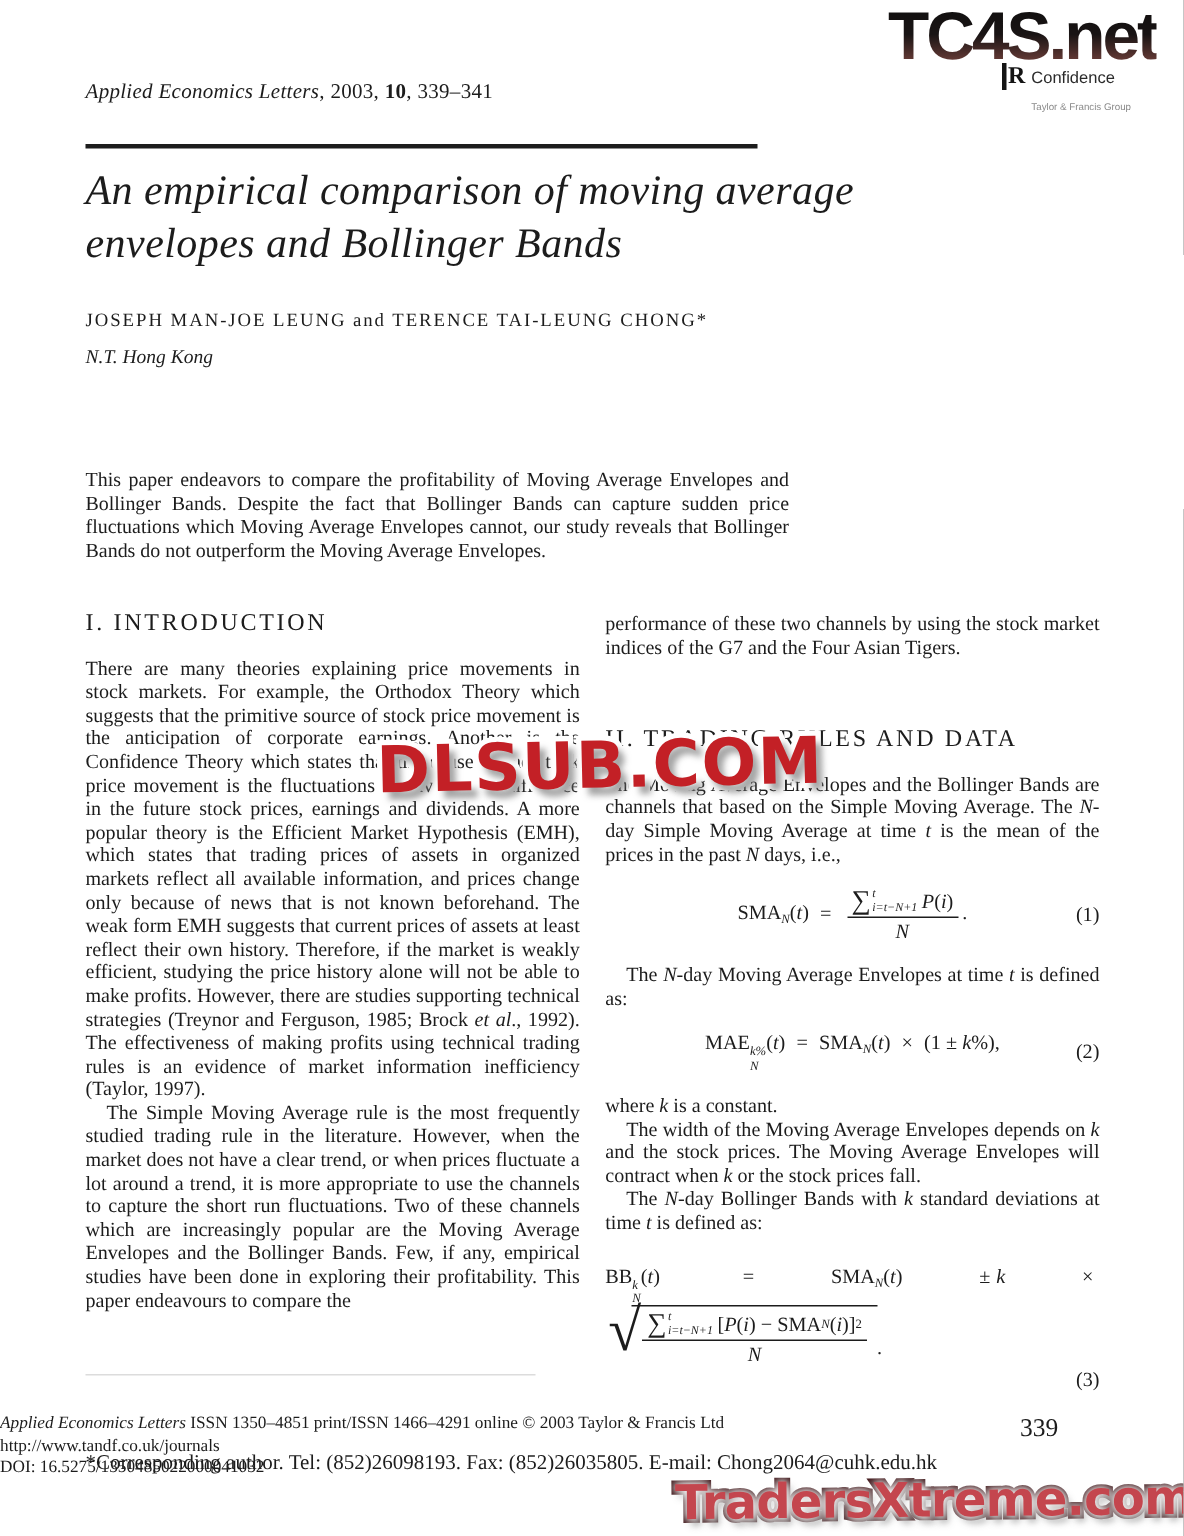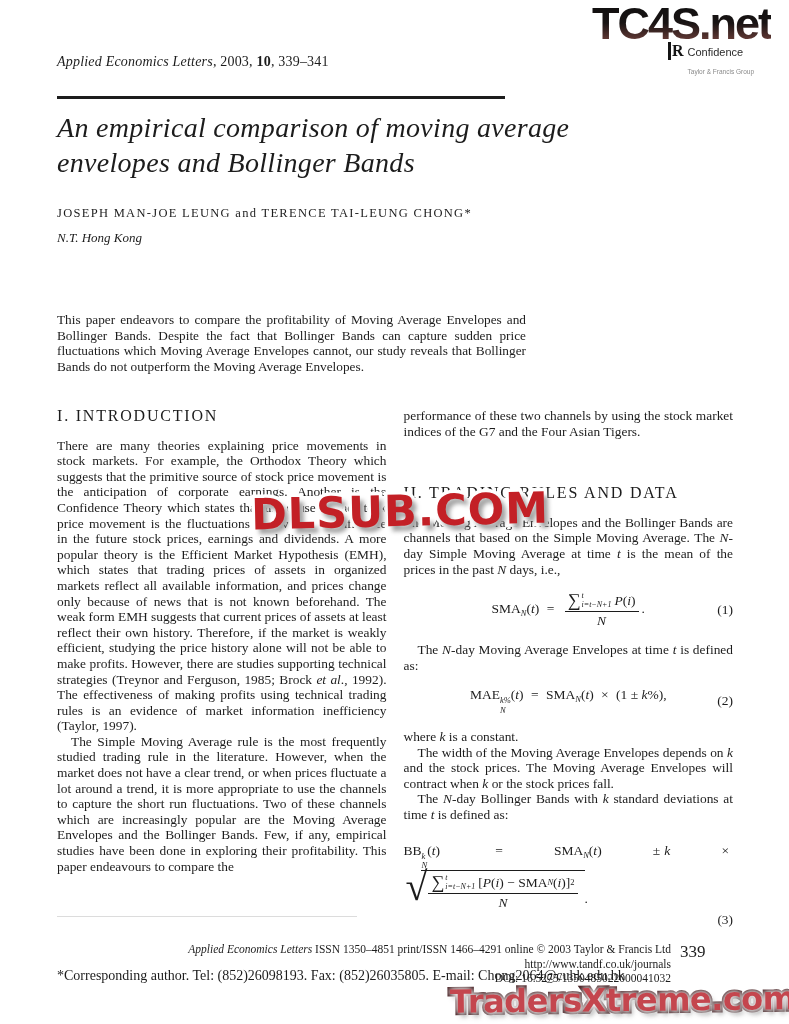--- a/index.html
+++ b/index.html
@@ -67,21 +67,21 @@
   .limits { display:inline-flex; flex-direction:column; font-size:8px; line-height:1.15; font-style:italic; text-align:left; margin-left:1px; }
   .supsub { display:inline-flex; flex-direction:column; justify-content:center; vertical-align:-4px; font-size:8.5px; line-height:1.1; font-style:italic; text-align:left; }
   .sqrt { display:inline-flex; align-items:center; margin-left:2px; }
   .radical { font-size:40px; font-weight:normal; line-height:.85; transform:translateY(-3px); }
   .radicand { border-top:1.5px solid #1c1c1c; padding:2px 4px 0; margin-left:-6px; }
   .eqsp { padding:0 4px; }
 
   
   .foot-rule { position:absolute; left:57px; top:916px; width:300px; height:1px; background:#dcdcdc; }
   .footnote { position:absolute; left:57px; top:968px; font-size:14px; }
-  .imprint { position:absolute; left:0; top:942px; width:671px; text-align:right; font-size:11.5px; line-height:14.6px; }
+  .imprint { position:absolute; left:0; top:942px; width:671px; text-align:left; font-size:11.5px; line-height:14.6px; }
   .page-number { position:absolute; left:680px; top:942px; font-size:17px; }
 
   
   .dlsub {
     position:absolute; left:251px; top:486px;
     font-family:"DejaVu Sans", sans-serif; font-weight:bold; font-size:43px; letter-spacing:1px;
     color:#c32026;
     -webkit-text-stroke:7px #ffffff; paint-order:stroke fill;
     text-shadow:4px 5px 4px rgba(125,125,125,.7);
     transform:rotate(-1.3deg); white-space:nowrap;

